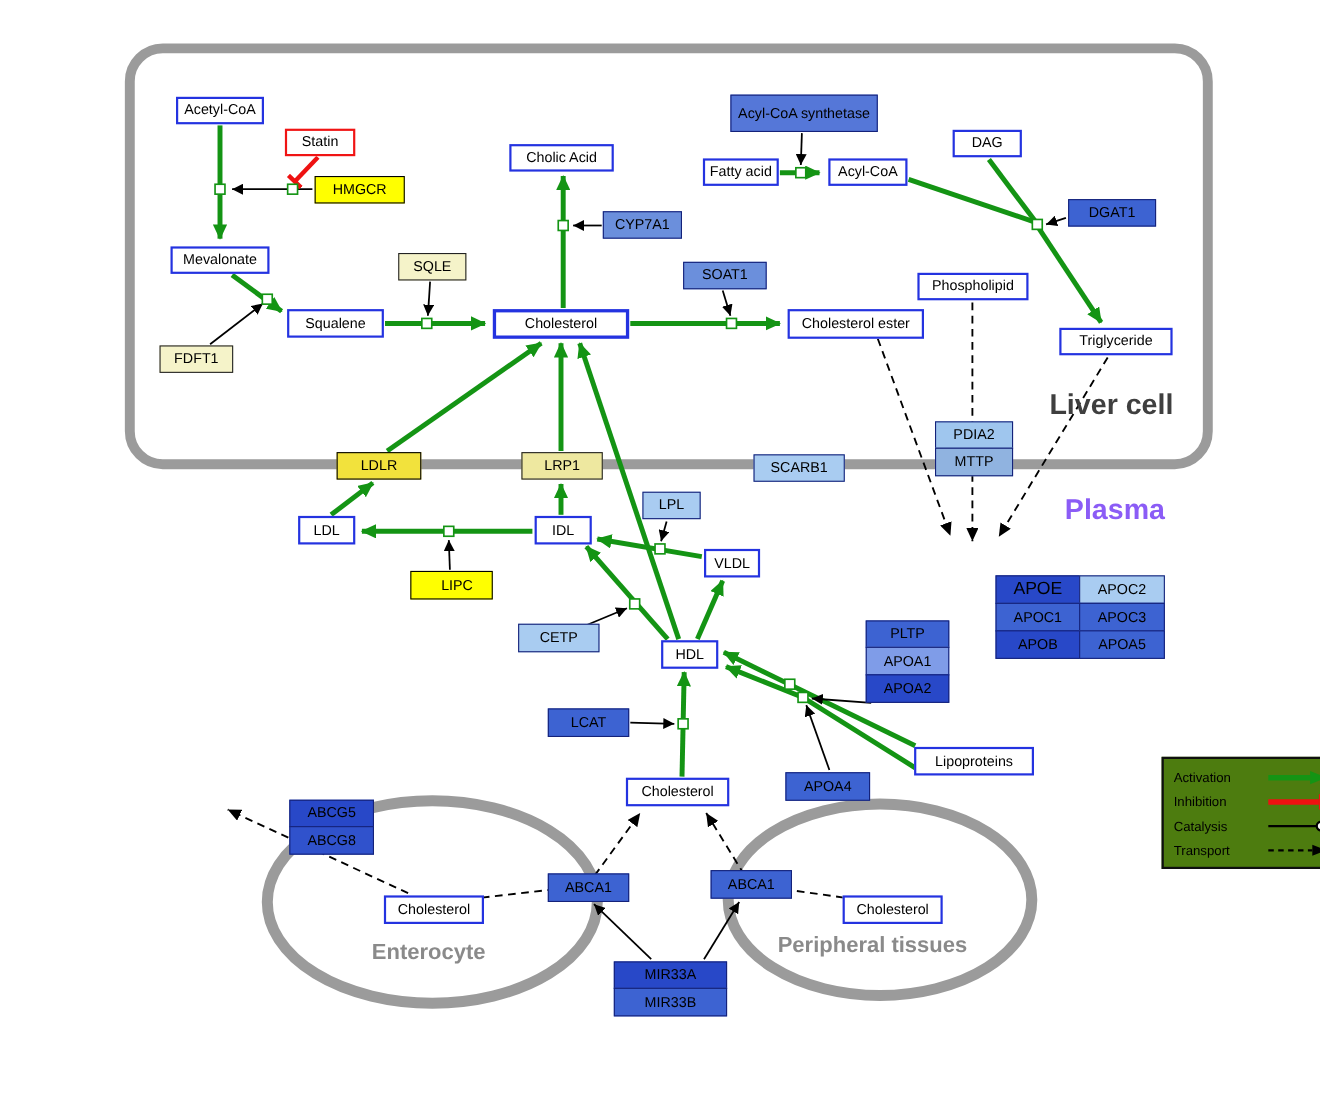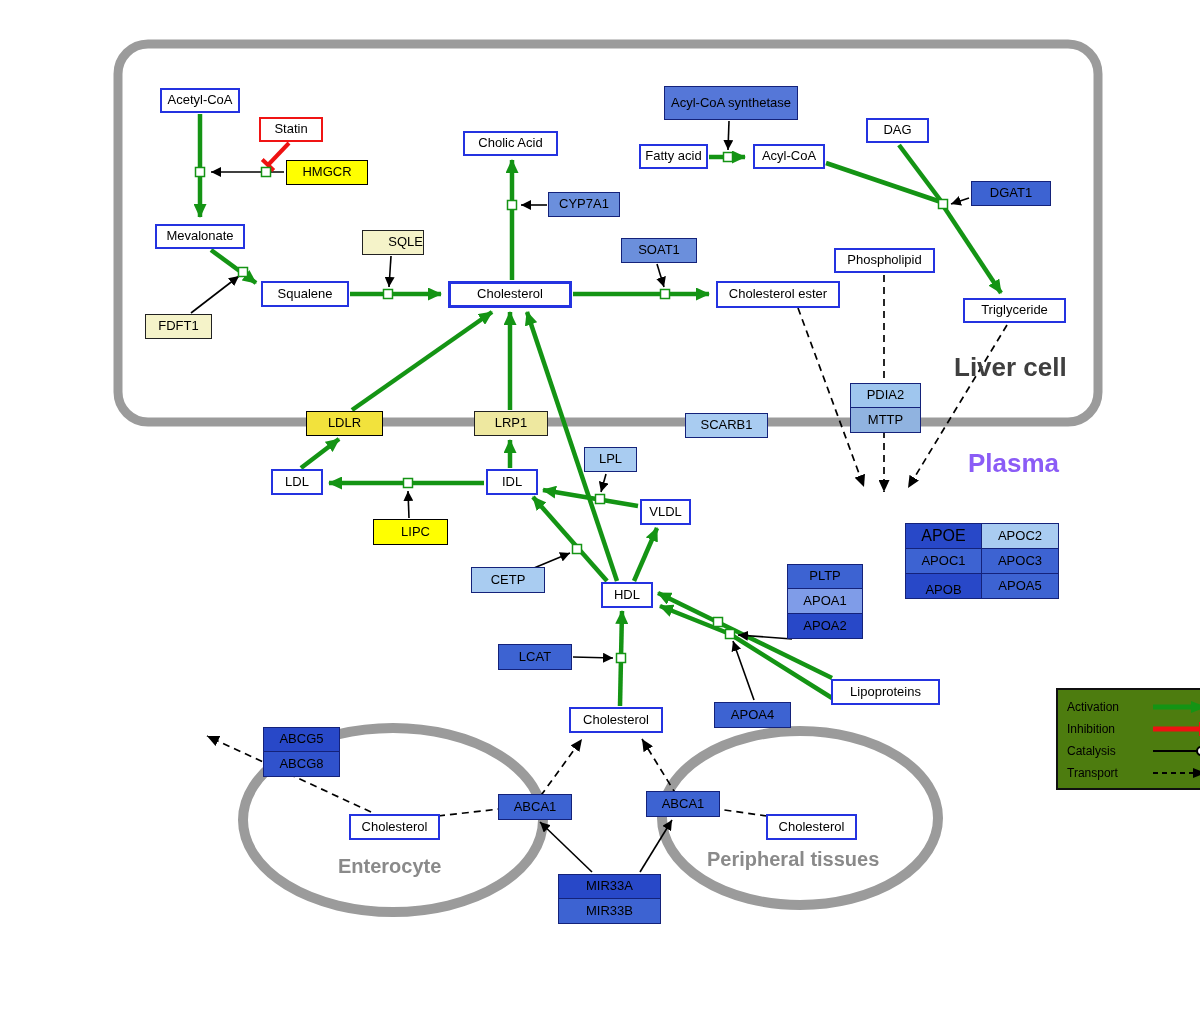--- a/index.html
+++ b/index.html
@@ -111,21 +111,21 @@
       </div>
       <div class="node" style="left: 259px; top: 117px; width: 64px; height: 25px; background: rgb(255, 255, 255); border: 2.5px solid rgb(240, 20, 20); font-size: 13px;">
         <span>Statin</span>
       </div>
       <div class="node" style="left: 286px; top: 160px; width: 82px; height: 25px; background: rgb(255, 255, 0); border: 1.5px solid rgb(0, 0, 0); font-size: 13px;">
         <span>HMGCR</span>
       </div>
       <div class="node" style="left: 155px; top: 224px; width: 90px; height: 25px; background: rgb(255, 255, 255); border: 2px solid rgb(36, 51, 224); font-size: 13px;">
         <span>Mevalonate</span>
       </div>
-      <div class="node" style="left: 362px; top: 230px; width: 62px; height: 25px; background: rgb(245, 243, 201); border: 1.5px solid rgb(34, 34, 34); font-size: 13px; justify-content: flex-end;">
+      <div class="node" style="left: 362px; top: 230px; width: 62px; height: 25px; background: rgb(245, 243, 201); border: 1.5px solid rgb(34, 34, 34); font-size: 13px;">
         <span>SQLE</span>
       </div>
       <div class="node" style="left: 145px; top: 314px; width: 67px; height: 25px; background: rgb(245, 243, 201); border: 1.5px solid rgb(34, 34, 34); font-size: 13px;">
         <span>FDFT1</span>
       </div>
       <div class="node" style="left: 261px; top: 281px; width: 88px; height: 26px; background: rgb(255, 255, 255); border: 2px solid rgb(36, 51, 224); font-size: 13px;">
         <span>Squalene</span>
       </div>
       <div class="node" style="left: 448px; top: 281px; width: 124px; height: 27px; background: rgb(255, 255, 255); border: 3px solid rgb(36, 51, 224); font-size: 13px;">
         <span>Cholesterol</span>
@@ -225,21 +225,21 @@
       </div>
       <div class="node" style="left: 981px; top: 523px; width: 78px; height: 26px; background: rgb(169, 204, 241); border: 1.5px solid rgb(20, 34, 122); font-size: 13px;">
         <span>APOC2</span>
       </div>
       <div class="node" style="left: 905px; top: 548px; width: 77px; height: 26px; background: rgb(61, 99, 210); border: 1.5px solid rgb(20, 34, 122); font-size: 13px;">
         <span>APOC1</span>
       </div>
       <div class="node" style="left: 981px; top: 548px; width: 78px; height: 26px; background: rgb(61, 99, 210); border: 1.5px solid rgb(20, 34, 122); font-size: 13px;">
         <span>APOC3</span>
       </div>
-      <div class="node" style="left: 905px; top: 573px; width: 77px; height: 26px; background: rgb(40, 72, 200); border: 1.5px solid rgb(20, 34, 122); font-size: 13px; align-items: flex-end;">
+      <div class="node" style="left: 905px; top: 573px; width: 77px; height: 26px; background: rgb(40, 72, 200); border: 1.5px solid rgb(20, 34, 122); font-size: 13px;">
         <span>APOB</span>
       </div>
       <div class="node" style="left: 981px; top: 573px; width: 78px; height: 26px; background: rgb(61, 99, 210); border: 1.5px solid rgb(20, 34, 122); font-size: 13px;">
         <span>APOA5</span>
       </div>
       <div class="node" style="left: 263px; top: 727px; width: 77px; height: 25px; background: rgb(40, 72, 200); border: 1.5px solid rgb(20, 34, 122); font-size: 13px;">
         <span>ABCG5</span>
       </div>
       <div class="node" style="left: 263px; top: 751px; width: 77px; height: 26px; background: rgb(48, 82, 204); border: 1.5px solid rgb(20, 34, 122); font-size: 13px;">
         <span>ABCG8</span>

